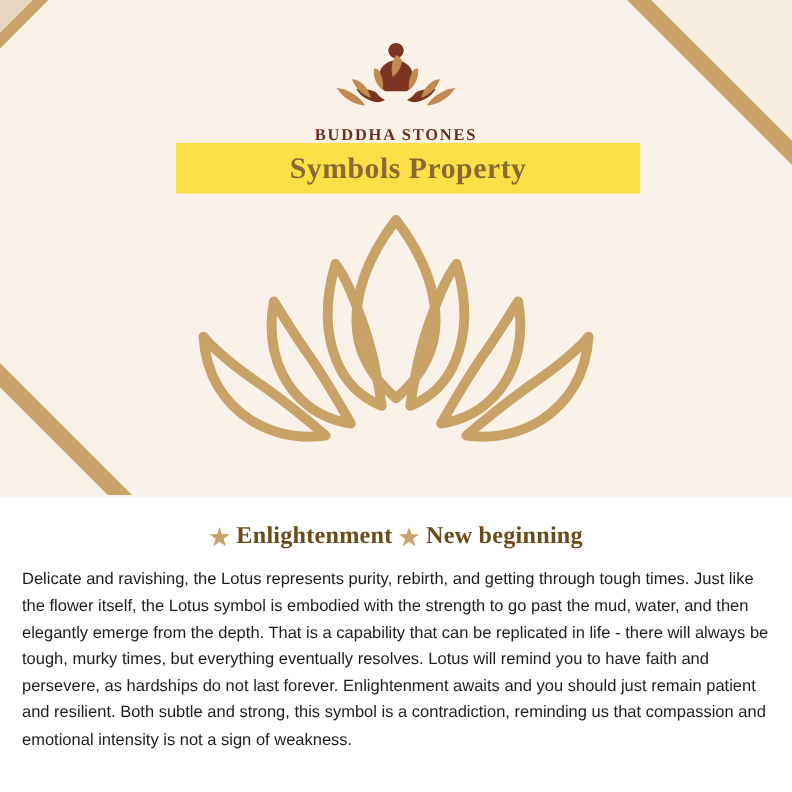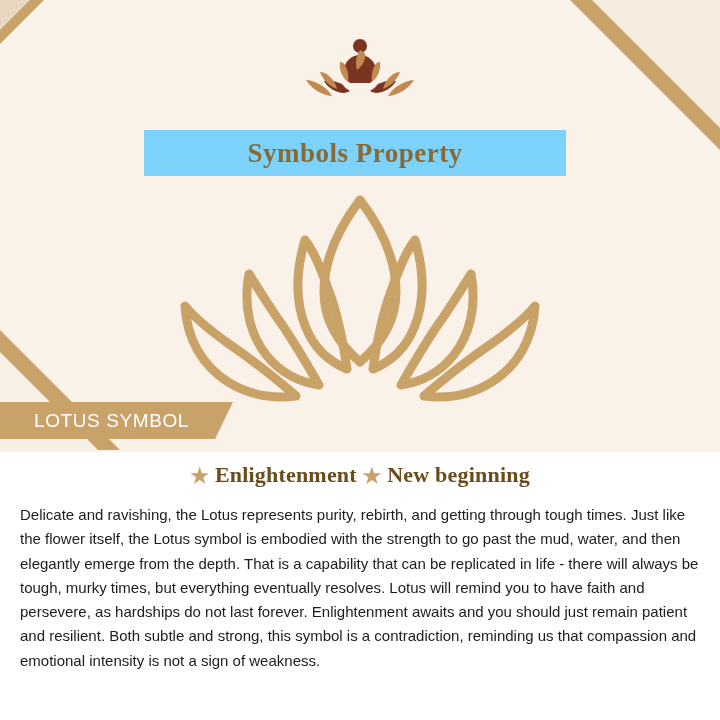--- a/index.html
+++ b/index.html
@@ -78,24 +78,24 @@
     font-size: 15px;
     font-weight: bold;
     letter-spacing: 1.6px;
     color: #6b2f1f;
   }
 
   
   .title-band {
     position: absolute;
     top: 130px;
-    left: 144px;
+    left: 160px;
     width: 422px;
     height: 46px;
-    background: #7dd3fc;
+    background: #fde047;
     display: flex;
     align-items: center;
     justify-content: center;
   }
   .title-band .title-text {
     font-family: "Liberation Serif", serif;
     font-size: 27px;
     font-weight: bold;
     color: #8a6a34;
     letter-spacing: 0.5px;
@@ -136,21 +136,21 @@
   
   .panel {
     position: absolute;
     left: 0;
     top: 452px;
     width: 720px;
     height: 268px;
     background: #ffffff;
   }
   .panel-heading {
-    margin-top: 10px;
+    margin-top: 22px;
     text-align: center;
     font-family: "Liberation Serif", serif;
     font-size: 22px;
     font-weight: bold;
     color: #6b4b1b;
     letter-spacing: 0.2px;
   }
   .panel-heading .star {
     color: #c8a268;
     font-size: 21px;
@@ -189,20 +189,21 @@
           <path d="M80 22c-4 6-5 13-3 20 4-3 7-7 8-12 1-3 0-6-5-8z"></path>
           <path d="M60 34c-1 8 2 15 8 20 1-5 0-11-2-15-1-3-3-5-6-5z"></path>
           <path d="M100 34c1 8-2 15-8 20-1-5 0-11 2-15 1-3 3-5 6-5z"></path>
           <path d="M40 44c3 8 9 14 17 17-1-5-4-10-8-13-3-3-6-4-9-4z"></path>
           <path d="M120 44c-3 8-9 14-17 17 1-5 4-10 8-13 3-3 6-4 9-4z"></path>
           <path d="M26 52c6 9 15 15 26 16-3-5-7-9-13-12-4-2-9-4-13-4z"></path>
           <path d="M134 52c-6 9-15 15-26 16 3-5 7-9 13-12 4-2 9-4 13-4z"></path>
         </g>
       </svg>
     </span>
+    <div class="brand-name">BUDDHA STONES</div>
   </div>
 
   <div class="title-band">
     <span class="title-text">Symbols Property</span>
   </div>
 
   <div class="lotus-wrap">
     <span>
       <svg width="430" height="215" viewBox="0 0 430 215" xmlns="http://www.w3.org/2000/svg">
         <g fill="none" stroke="#c9a268" stroke-width="9" stroke-linejoin="round" stroke-linecap="round">
@@ -215,23 +216,20 @@
           <path d="M104 86c-6 32 1 61 18 82 14 17 32 26 52 29-14-24-27-47-41-66-13-19-22-34-29-45z"></path>
           <path d="M326 86c6 32-1 61-18 82-14 17-32 26-52 29 14-24 27-47 41-66 13-19 22-34 29-45z"></path>
 
           <path d="M40 118c2 34 18 60 43 76 21 13 45 17 68 14-22-19-45-37-67-52-21-15-35-27-44-38z"></path>
           <path d="M390 118c-2 34-18 60-43 76-21 13-45 17-68 14 22-19 45-37 67-52 21-15 35-27 44-38z"></path>
         </g>
       </svg>
     </span>
   </div>
 
-  <div class="tag">
-    <span>LOTUS SYMBOL</span>
-  </div>
 
   <div class="panel">
     <div class="panel-heading">
       <span class="star">★</span>
       <span>Enlightenment</span>
       <span class="star">★</span>
       <span>New beginning</span>
     </div>
     <div class="panel-body">Delicate and ravishing, the Lotus represents purity, rebirth, and getting through tough times. Just like the flower itself, the Lotus symbol is embodied with the strength to go past the mud, water, and then elegantly emerge from the depth. That is a capability that can be replicated in life - there will always be tough, murky times, but everything eventually resolves. Lotus will remind you to have faith and persevere, as hardships do not last forever. Enlightenment awaits and you should just remain patient and resilient. Both subtle and strong, this symbol is a contradiction, reminding us that compassion and emotional intensity is not a sign of weakness.</div>
   </div>

